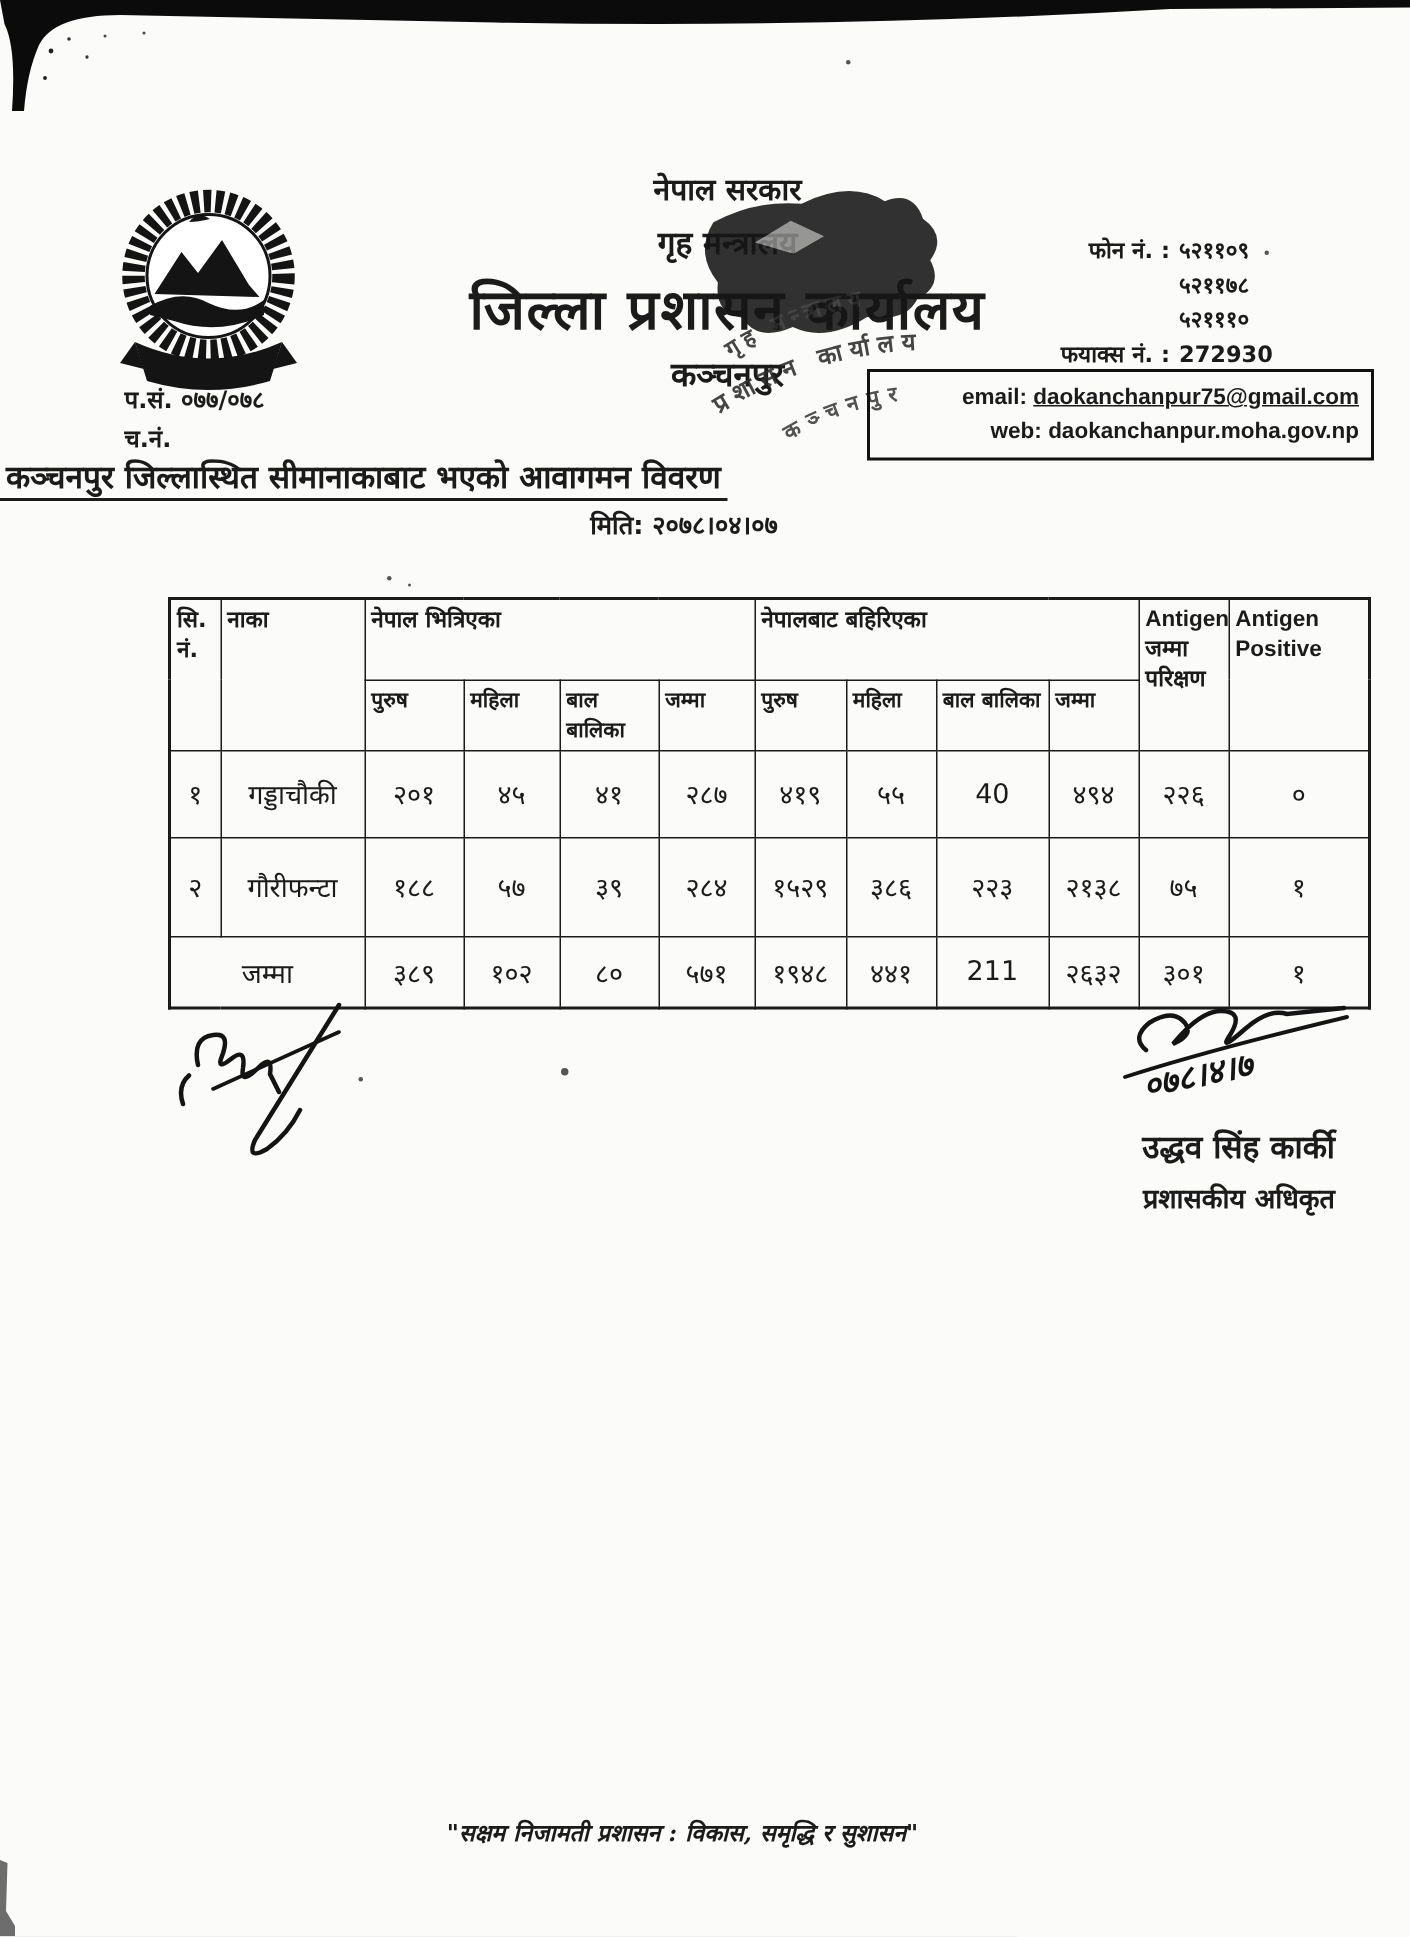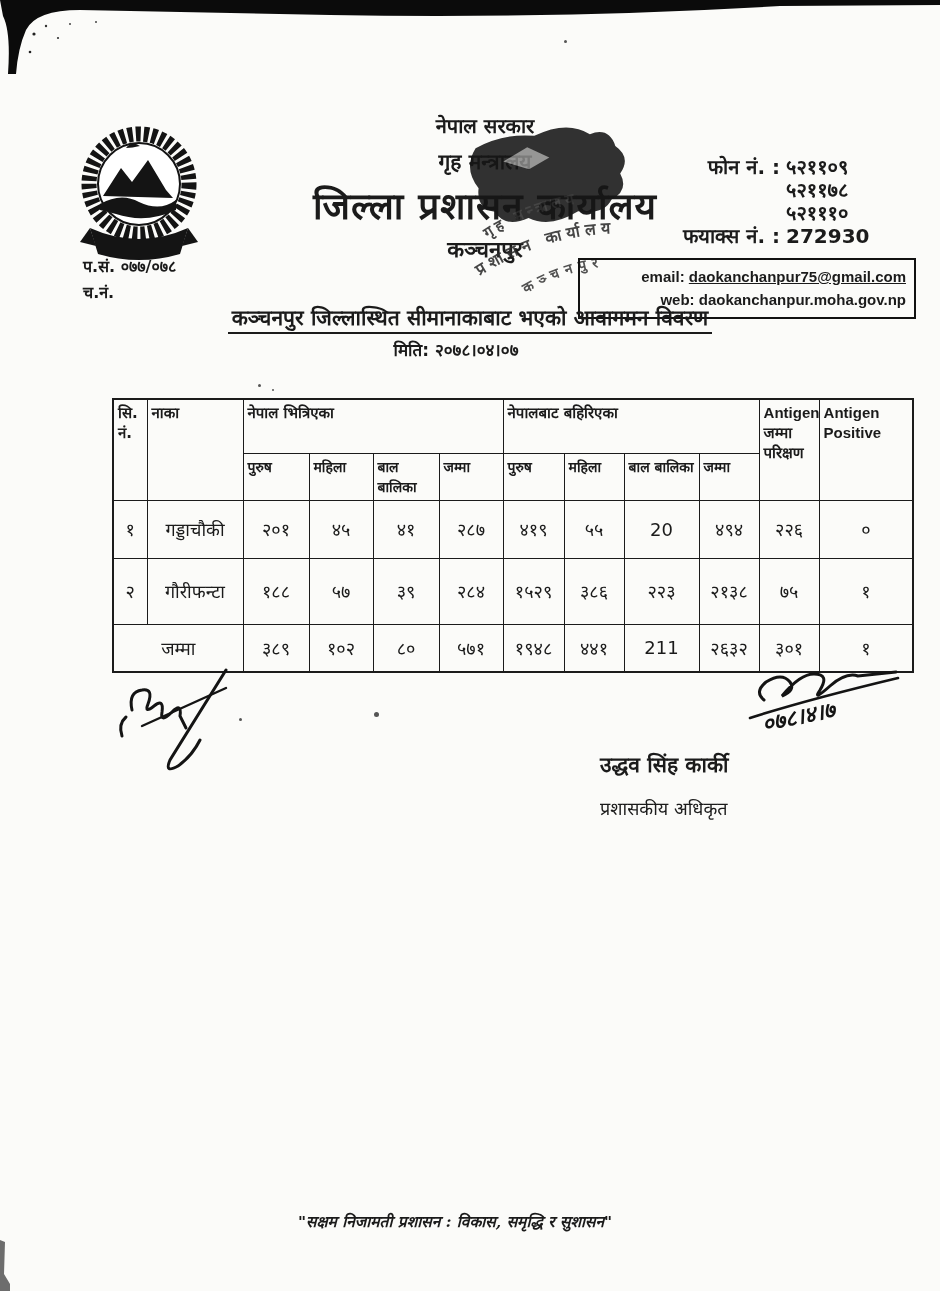--- a/index.html
+++ b/index.html
@@ -9,32 +9,32 @@
     font-family:"DejaVu Sans",sans-serif;color:#1b1b1b;
   }
   .abs{position:absolute;}
   
   .center-block{left:250px;top:112px;width:470px;text-align:center;}
   .lh-govt{font-size:20px;font-weight:700;}
   .lh-ministry{font-size:21px;font-weight:700;margin-top:8px;}
   .lh-office{font-size:37px;font-weight:700;letter-spacing:1px;margin-top:4px;}
   .lh-district{font-size:22px;font-weight:700;margin-top:3px;}
   .ref-block{left:83px;top:254px;font-size:16px;font-weight:700;line-height:26px;}
-  .contact-block{left:668px;top:156px;width:235px;font-size:20px;font-weight:700;}
+  .contact-block{left:668px;top:156px;width:235px;font-size:15px;font-weight:700;}
   .contact-row{display:flex;line-height:23px;}
   .c-label{width:112px;text-align:right;white-space:nowrap;}
   .c-value{margin-left:6px;text-align:left;}
   .email-box{
     left:578px;top:246px;width:318px;border:2px solid #111;
     padding:5px 8px 6px 8px;text-align:right;
-    font-family:"Liberation Sans",sans-serif;font-size:15px;font-weight:600;line-height:23px;margin-top:12px;
+    font-family:"Liberation Sans",sans-serif;font-size:15px;font-weight:600;line-height:23px;
   }
   .email-box .u{text-decoration:underline;}
   
-  .doc-title{left:0;top:303px;width:940px;text-align:center;font-size:21px;font-weight:700;}
+  .doc-title{left:0;top:303px;width:940px;font-size:21px;font-weight:700;}
   .doc-title span{border-bottom:2px solid #1b1b1b;padding:0 4px 2px 4px;}
   .doc-date{left:0;top:338px;width:912px;text-align:center;font-size:17px;font-weight:700;}
   
   table.main{
     position:absolute;left:100px;top:398px;width:800px;
     border-collapse:collapse;table-layout:fixed;
     border:2px solid #1b1b1b;
     margin-left:12px;
   }
   table.main th,table.main td{
@@ -44,23 +44,23 @@
     font-size:15px;font-weight:700;vertical-align:top;text-align:left;line-height:20px;
   }
   th.grp{text-align:center;}
   th.eng{font-family:"Liberation Sans",sans-serif;font-size:13.5px;line-height:18px;}
   table.main td{
     font-size:18px;text-align:center;vertical-align:middle;font-weight:500;
   }
   td.naka-cell{font-size:16px;font-weight:700;}
   td.total-label{font-size:16px;font-weight:700;}
   
-  .sig-name-block{left:600px;top:750px;width:290px;text-align:left;}
+  .sig-name-block{left:600px;top:750px;width:290px;text-align:right;}
   .sig-name{font-size:21px;font-weight:700;}
-  .sig-title{font-size:18px;font-weight:400;margin-top:18px;}
+  .sig-title{font-size:18px;font-weight:700;margin-top:8px;}
   .footer-line{
     left:0;top:1210px;width:910px;text-align:center;
     font-family:"DejaVu Serif",serif;font-style:italic;font-weight:600;font-size:15.5px;
   }
   .speck{position:absolute;background:#555;border-radius:50%;}
 </style>
 </head>
 <body>
 
 <div class="page">
@@ -203,21 +203,21 @@
     <tbody>
       <tr style="height:58px">
         <td>१</td>
         <td class="naka-cell">गड्डाचौकी</td>
         <td>२०१</td>
         <td>४५</td>
         <td>४१</td>
         <td>२८७</td>
         <td>४१९</td>
         <td>५५</td>
-        <td>20</td>
+        <td>40</td>
         <td>४९४</td>
         <td>२२६</td>
         <td>०</td>
       </tr>
       <tr style="height:66px">
         <td>२</td>
         <td class="naka-cell">गौरीफन्टा</td>
         <td>१८८</td>
         <td>५७</td>
         <td>३९</td>

